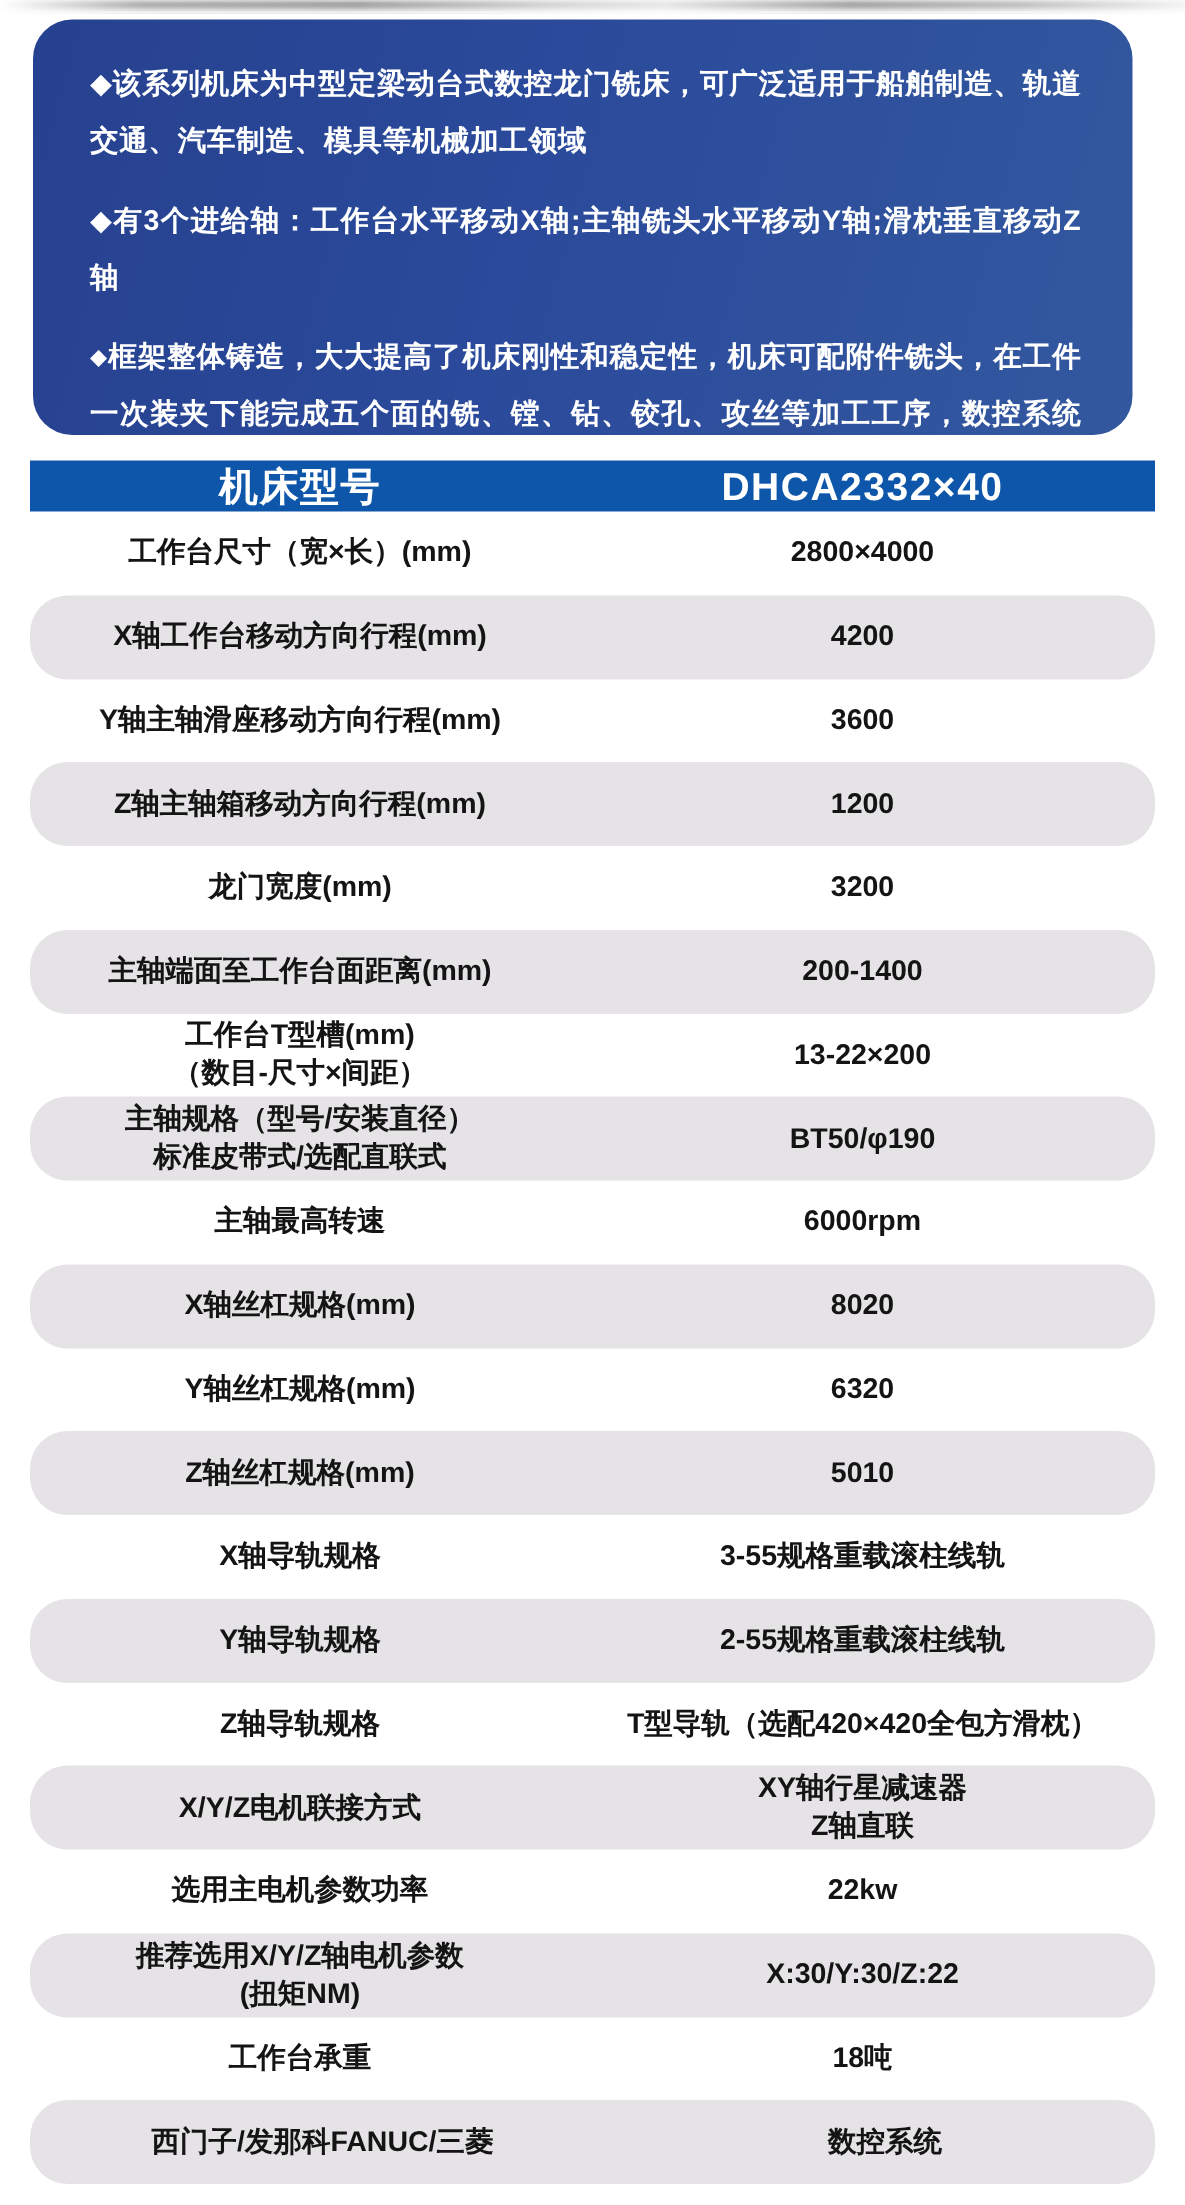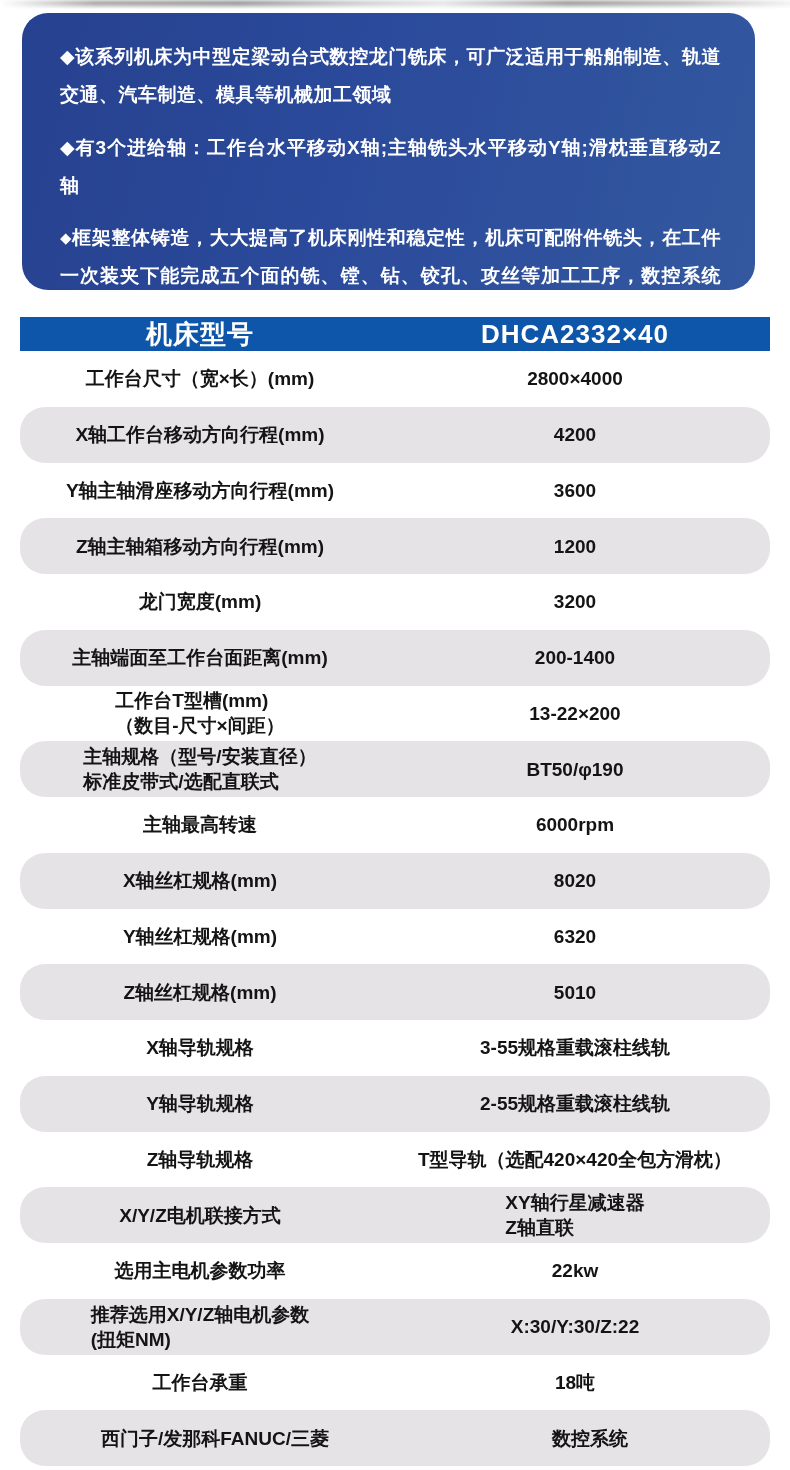--- a/index.html
+++ b/index.html
@@ -40,21 +40,21 @@
     line-height: 38px;
     letter-spacing: 0.5px;
     text-align: justify;
   }
   .intro-box p { margin: 0 0 15px 0; }
   .intro-box p:last-child { margin-bottom: 0; font-family: Liberation Mono, monospace; }
 
   
   .spec-table {
     position: absolute;
-    left: 20px; top: 317px;
+    left: 20px; top: 307px;
     width: 750px;
   }
   .thead {
     display: flex;
     height: 34px;
     background: #0e56a9;
     color: #ffffff;
   }
   .th {
     display: flex;
@@ -73,21 +73,21 @@
     color: #141414;
     font-weight: bold;
     font-size: 19px;
     line-height: 25px;
   }
   .row.alt { background: #e5e3e6; border-radius: 25px; }
   .cell {
     display: flex;
     align-items: center;
     justify-content: center;
-    text-align: left;
+    text-align: center;
   }
   .cell.label { width: 48%; }
   .cell.value { width: 52%; }
 </style>
 </head>
 <body>
 
 <div class="top-shadow"></div>
 
 <div class="intro-box">

